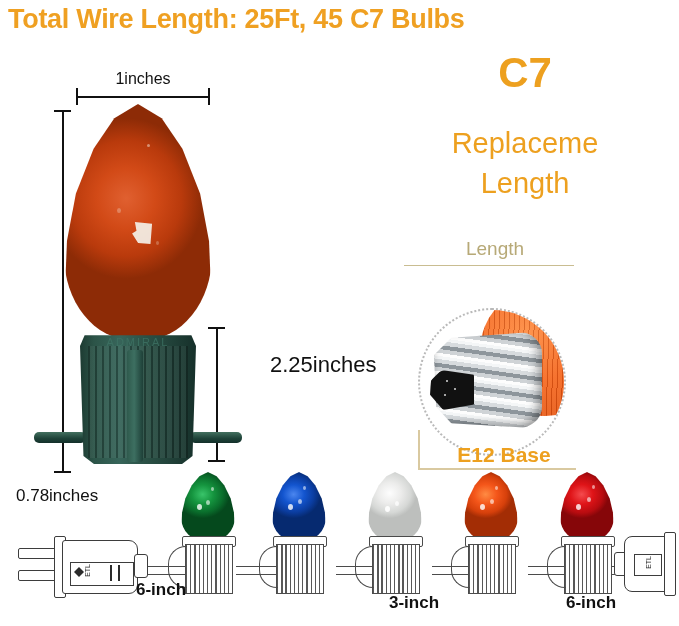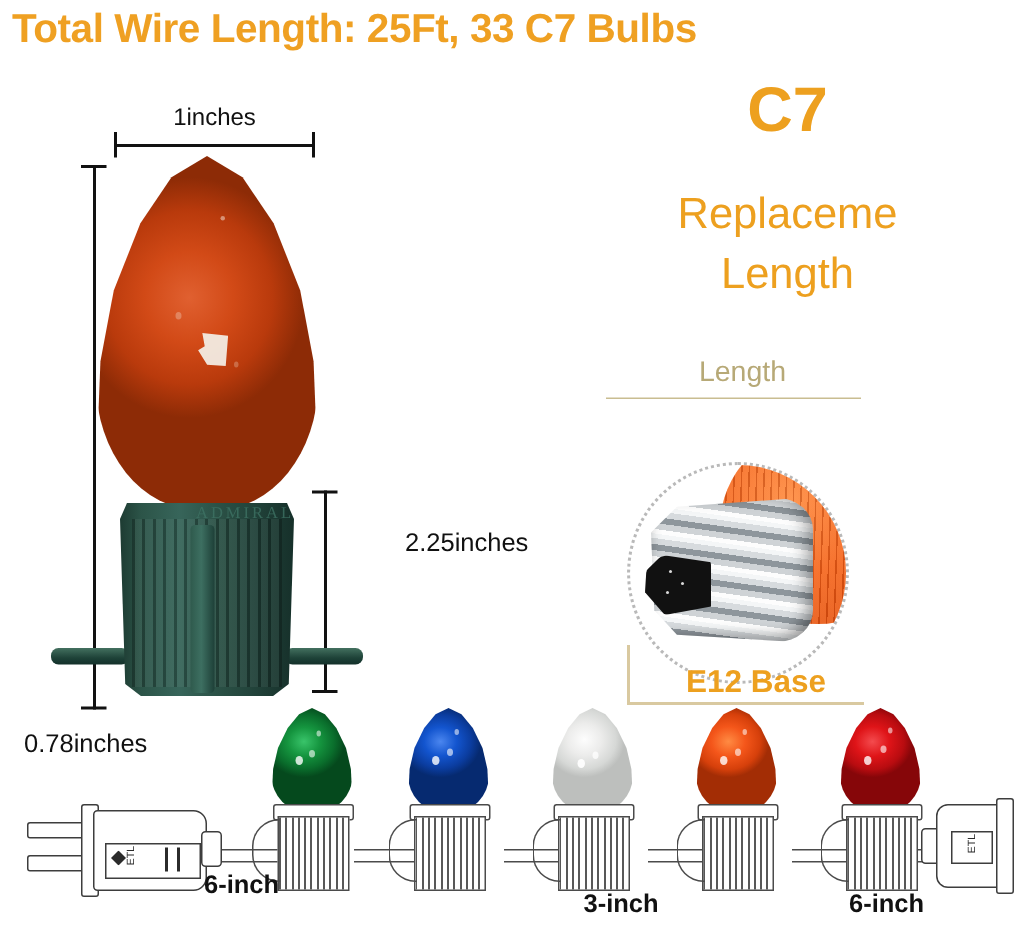--- a/index.html
+++ b/index.html
@@ -50,21 +50,21 @@
   #dim-top-label{left:40px;top:70px;width:206px;text-align:center;font-size:16px;color:#111;}
 
   #dim-left-line{left:62px;top:110px;height:363px;}
   #dim-left-cap-t{left:54px;top:110px;}
   #dim-left-cap-b{left:54px;top:471px;}
   #dim-left-label{left:16px;top:486px;font-size:17px;color:#111;white-space:nowrap;}
 
   #dim-right-line{left:216px;top:327px;height:135px;}
   #dim-right-cap-t{left:208px;top:327px;}
   #dim-right-cap-b{left:208px;top:460px;}
-  #dim-right-label{left:270px;top:352px;font-size:17px;color:#111;white-space:nowrap;}
+  #dim-right-label{left:270px;top:352px;font-size:22px;color:#111;white-space:nowrap;}
 
   
   #hero-bulb{left:64px;top:104px;width:148px;height:236px;}
   #hero-bulb .glass{
     position:absolute;inset:0;
     background:radial-gradient(ellipse 52% 34% at 42% 40%, #e06030 0%, #d24a17 38%, #b93a0c 72%, #8d2b06 100%);
     border-radius:50% 50% 46% 46% / 64% 64% 36% 36%;
     clip-path: polygon(50% 0%, 66% 6%, 80% 19%, 92% 38%, 98% 58%, 99% 74%, 94% 86%, 84% 94%, 68% 99%, 50% 100%, 32% 99%, 16% 94%, 6% 86%, 1% 74%, 2% 58%, 8% 38%, 20% 19%, 34% 6%);
   }
   #hero-bulb .hilite-main{
@@ -88,22 +88,22 @@
     position:absolute;left:8px;top:16px;right:8px;bottom:6px;
     background:repeating-linear-gradient(90deg, rgba(0,0,0,.30) 0 2px, rgba(255,255,255,.06) 2px 7px);
     opacity:.85;
   }
   #hero-socket .tab{
     position:absolute;left:47px;top:20px;width:16px;height:112px;
     background:linear-gradient(90deg,#2f5a4d,#3d6f61 45%,#1e4038);
     border-radius:3px;
   }
   #hero-socket .brand{
-    position:absolute;left:0;top:6px;width:100%;text-align:right;
-    font-size:11px;letter-spacing:2px;color:#3f7566;opacity:.75;font-family:Liberation Serif, serif;
+    position:absolute;left:0;top:6px;width:100%;text-align:center;
+    font-size:11px;letter-spacing:2px;color:#3f7566;opacity:.75;
   }
   #hero-wire-l{left:34px;top:432px;width:52px;}
   #hero-wire-r{left:190px;top:432px;width:52px;}
 
   
   #e12-circle{
     left:418px;top:308px;width:144px;height:144px;border-radius:50%;
     border:2px dotted #b9b9b9;overflow:hidden;background:#ffffff;
   }
   #e12-circle .orange-glass{
@@ -184,21 +184,21 @@
   #end-conn .neck{position:absolute;left:0;top:20px;width:12px;height:22px;border:1.6px solid #3d3d3d;background:#fff;border-radius:3px;}
   #end-conn .body{position:absolute;left:10px;top:4px;width:44px;height:54px;border:1.6px solid #3d3d3d;background:#fff;border-radius:8px 3px 3px 8px;}
   #end-conn .cap{position:absolute;left:50px;top:0;width:10px;height:62px;border:1.6px solid #3d3d3d;background:#fff;border-radius:2px;}
   #end-conn .label{position:absolute;left:20px;top:22px;width:26px;height:20px;border:1.5px solid #3d3d3d;background:#fff;}
   #end-conn .vtxt{position:absolute;left:31px;top:24px;font-size:7px;color:#2b2b2b;
                   writing-mode:vertical-rl;transform:rotate(180deg);}
 </style>
 </head>
 <body>
 
-<div class="abs" id="main-title">Total Wire Length: 25Ft, 33 C7 Bulbs</div>
+<div class="abs" id="main-title">Total Wire Length: 25Ft, 45 C7 Bulbs</div>
 
 <div class="abs dimline-h" id="dim-top-line"></div>
 <div class="abs cap-v" id="dim-top-cap-l"></div>
 <div class="abs cap-v" id="dim-top-cap-r"></div>
 <div class="abs" id="dim-top-label">1inches</div>
 
 <div class="abs dimline-v" id="dim-left-line"></div>
 <div class="abs cap-h" id="dim-left-cap-t"></div>
 <div class="abs cap-h" id="dim-left-cap-b"></div>
 <div class="abs" id="dim-left-label">0.78inches</div>

